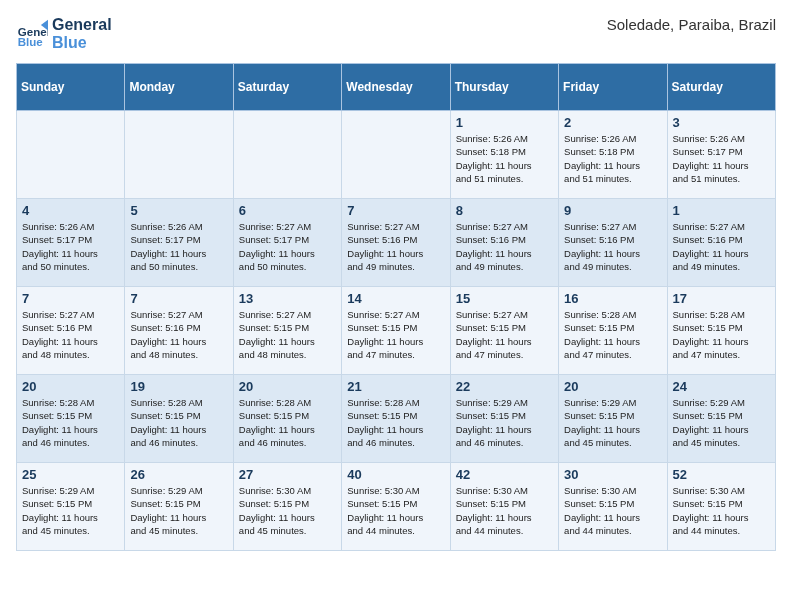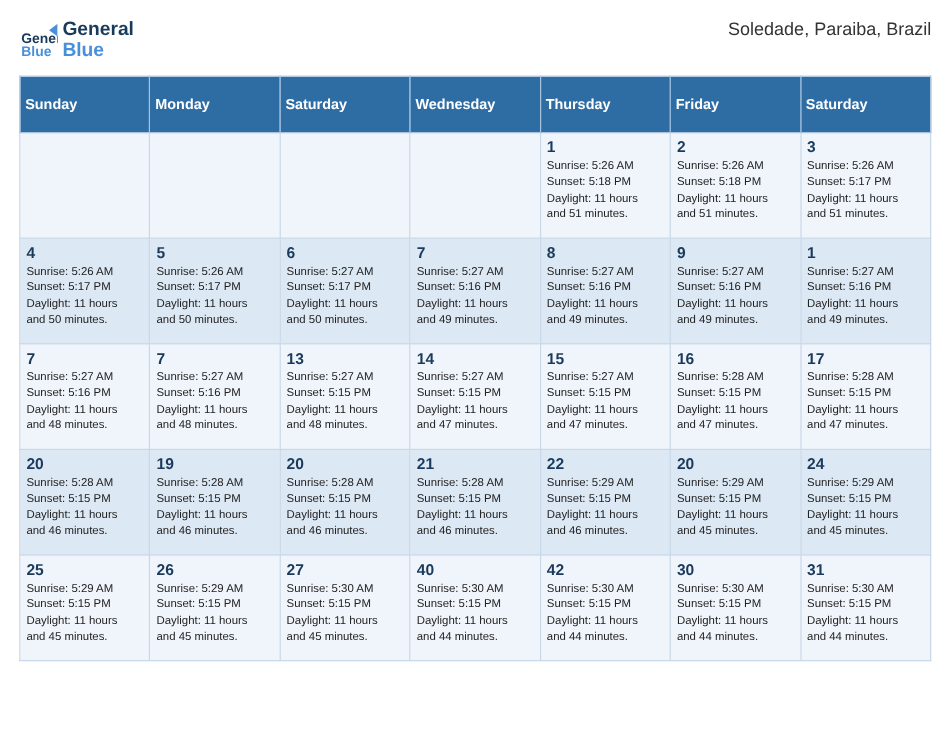--- a/index.html
+++ b/index.html
@@ -334,21 +334,21 @@
 and 44 minutes.</div>
         </td>
         <td>
           <span class="day-num">30</span>
           <div class="day-info" style="white-space: pre-line;">Sunrise: 5:30 AM
 Sunset: 5:15 PM
 Daylight: 11 hours
 and 44 minutes.</div>
         </td>
         <td>
-          <span class="day-num">31</span>
+          <span class="day-num">52</span>
           <div class="day-info" style="white-space: pre-line;">Sunrise: 5:30 AM
 Sunset: 5:15 PM
 Daylight: 11 hours
 and 44 minutes.</div>
         </td>
       </tr>
     </tbody>
 </table>
 
 </body></html>

